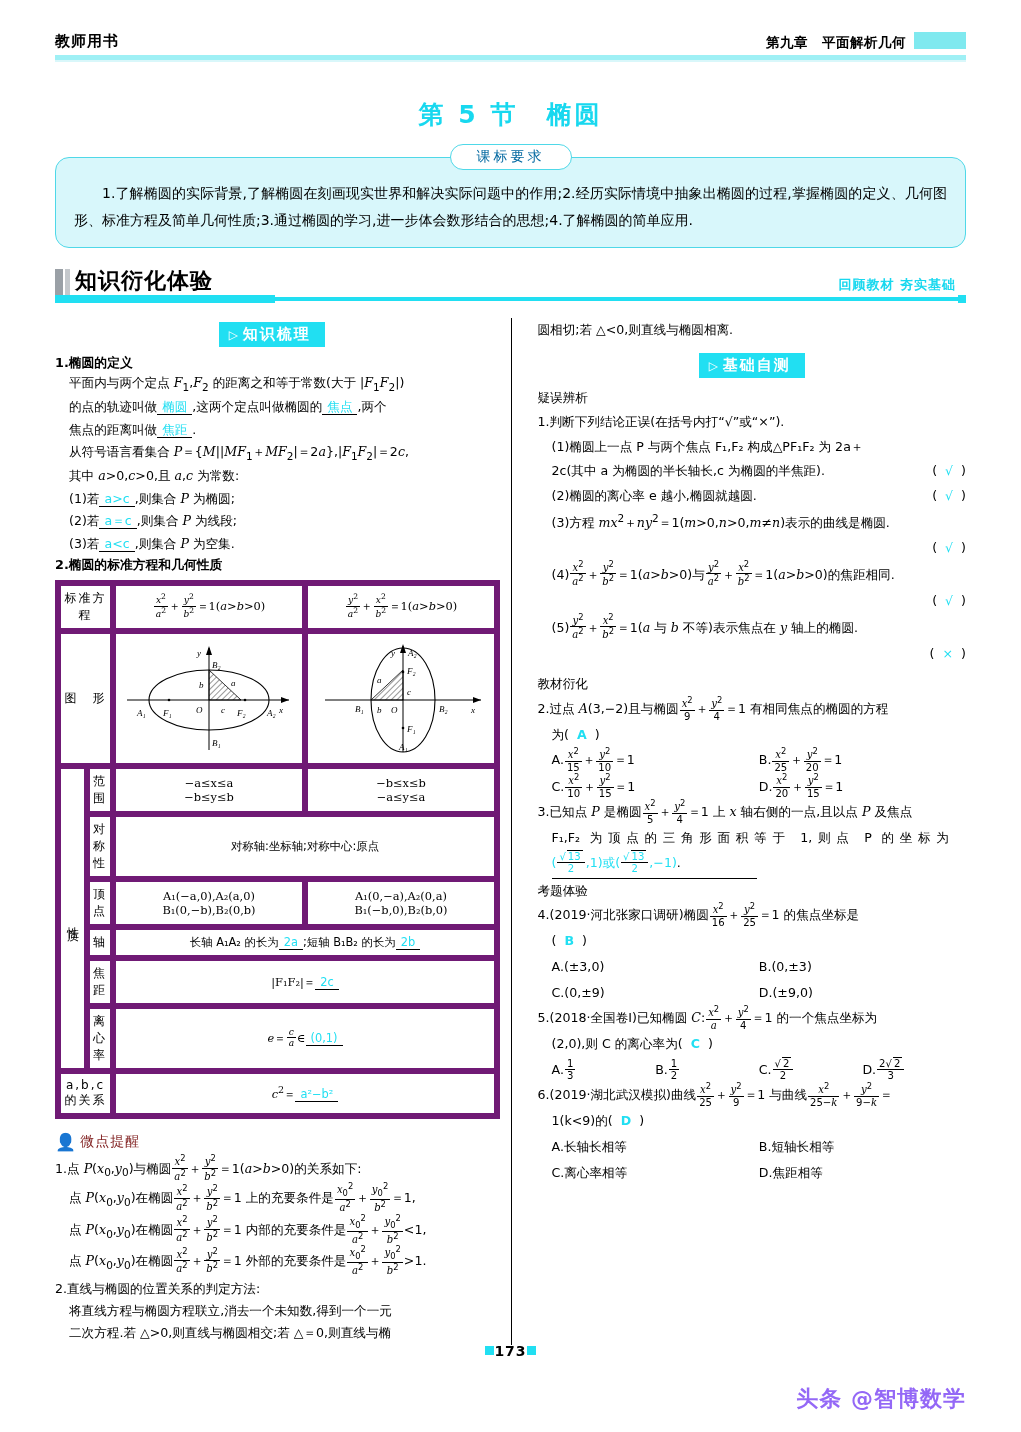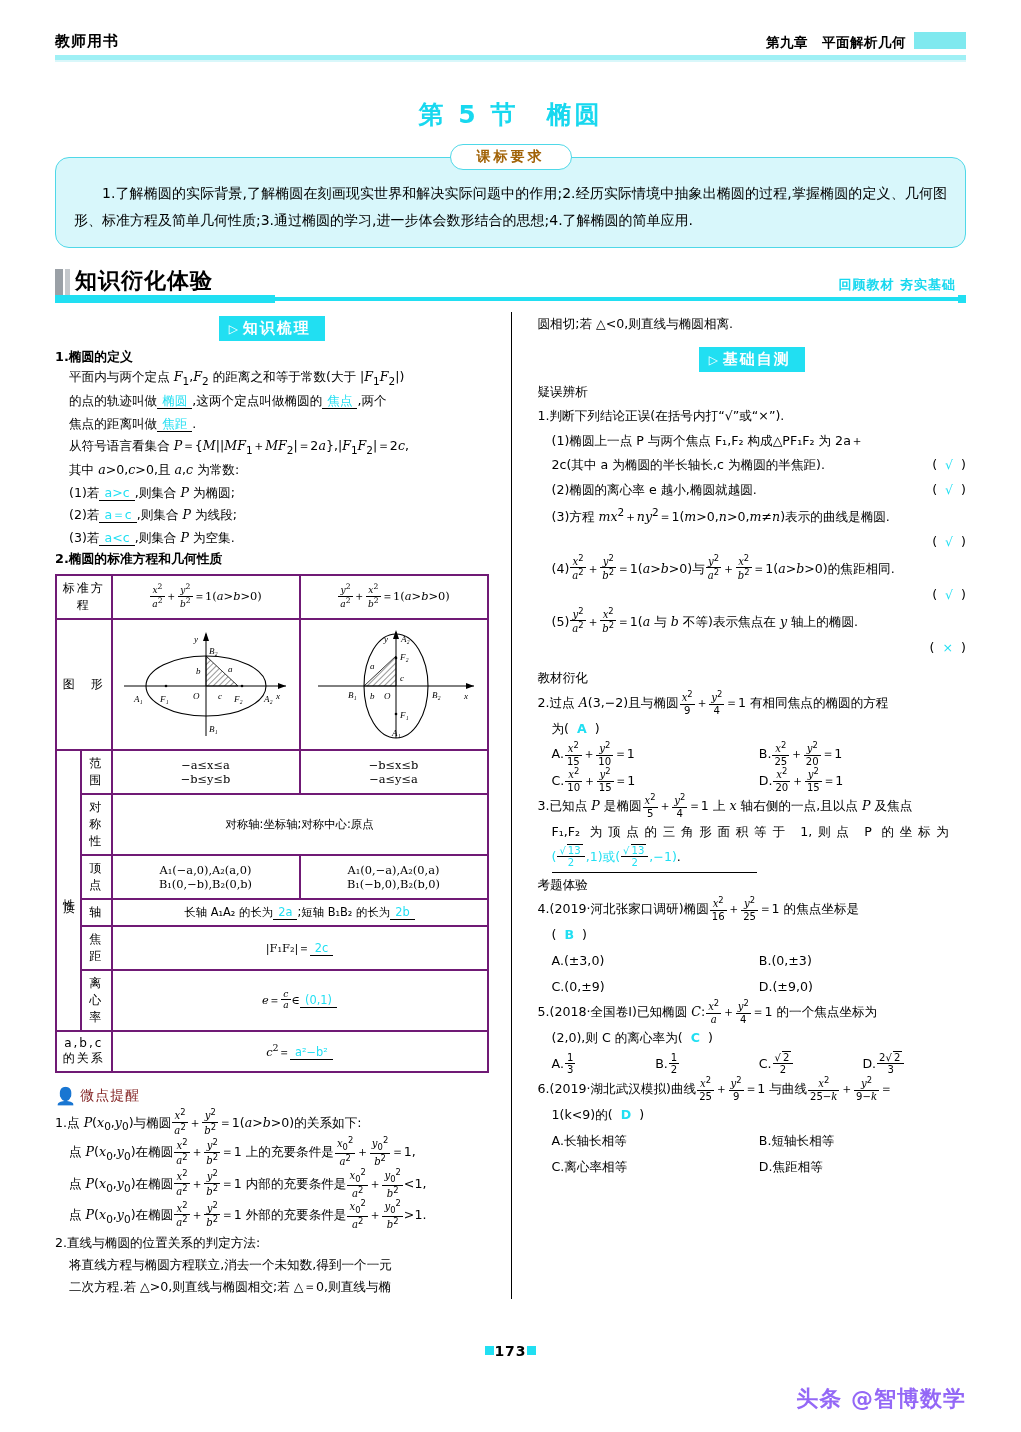--- a/index.html
+++ b/index.html
@@ -47,22 +47,22 @@
   .std-wrap { position:relative; margin-top:26px; }
   .std-box {
     border:1.5px solid #4fd8e8; border-radius:14px;
     background:#d8f7fb;
     padding:22px 18px 14px 18px;
     font-size:14px; line-height:1.9; text-align:justify;
   }
   .std-tag {
     position:absolute; left:50%; top:-13px; transform:translateX(-50%);
     background:#ffffff; border:1.5px solid #4fd8e8; border-radius:13px;
-    padding:3px 26px; font-weight:bold; font-size:14px; letter-spacing:3px;
-    color:#a16207; white-space:nowrap;
+    padding:3px 26px; font-weight:normal; font-size:14px; letter-spacing:3px;
+    color:#0369a1; white-space:nowrap;
   }
   .std-text { text-indent:2em; }
 
   
   .banner { position:relative; margin-top:18px; height:42px; }
   .banner-bar { position:absolute; left:0; top:3px; width:8px; height:26px; background:#9aa0a6; }
   .banner-bar2 { position:absolute; left:10px; top:3px; width:5px; height:26px; background:#c4c8cc; }
   .banner-title {
     position:absolute; left:20px; top:0;
     font-size:22px; font-weight:bold; letter-spacing:1px;
@@ -74,21 +74,21 @@
   .banner-underline {
     position:absolute; left:0; right:6px; top:31px; height:4px;
     background:linear-gradient(to right,#21dff2 0%,#21dff2 26%,#21dff2 26%,#21dff2 100%);
   }
   .banner-underline-thick {
     position:absolute; left:0; width:220px; top:29px; height:8px; background:#21dff2;
   }
   .banner-dot { position:absolute; right:0; top:29px; width:8px; height:8px; background:#21dff2; }
 
   
-  .cols { position:relative; margin-top:4px; display:flex; }
+  .cols { position:relative; margin-top:10px; display:flex; }
   .col { width:50%; }
   .col-left { padding-right:22px; }
   .col-right { padding-left:26px; border-left:1px solid #000; }
 
   .pill-wrap { text-align:center; margin:4px 0 8px 0; }
   .pill {
     display:inline-block; background:#21dff2; color:#ffffff;
     font-size:15px; font-weight:bold; letter-spacing:2px;
     padding:3px 14px 3px 10px;
   }
@@ -105,21 +105,21 @@
   
   .frac { display:inline-block; vertical-align:middle; text-align:center;
           font-size:.8em; line-height:1.12; margin:0 1px; position:relative; top:-1px; }
   .frac .num { display:block; border-bottom:1px solid #000; padding:0 2px; }
   .frac .den { display:block; padding:0 2px; }
   .sq { display:inline-block; border-top:1px solid #000; padding:0 2px 0 1px; margin-left:1px; }
   .sqr { font-size:1em; }
 
   
   table.props { border-collapse:collapse; width:100%; margin-top:6px; font-size:11.4px; }
-  table.props td { border:2px solid #701a75; text-align:center; padding:4px 3px; vertical-align:middle; }
+  table.props td { border:6px solid #701a75; text-align:center; padding:4px 3px; vertical-align:middle; }
   td.lab { width:62px; font-size:12px; letter-spacing:2px; }
   td.vlab { width:22px; font-size:12px; }
 
   .ellipse-fig { padding:4px 0; }
 
   
   .micro { margin-top:14px; position:relative; }
   .micro-head { display:flex; align-items:center; gap:4px; }
   .micro-icon { color:#21dff2; font-size:17px; line-height:1; }
   .micro-title { color:#7f1d1d; font-weight:normal; font-size:14px; letter-spacing:1px; }

